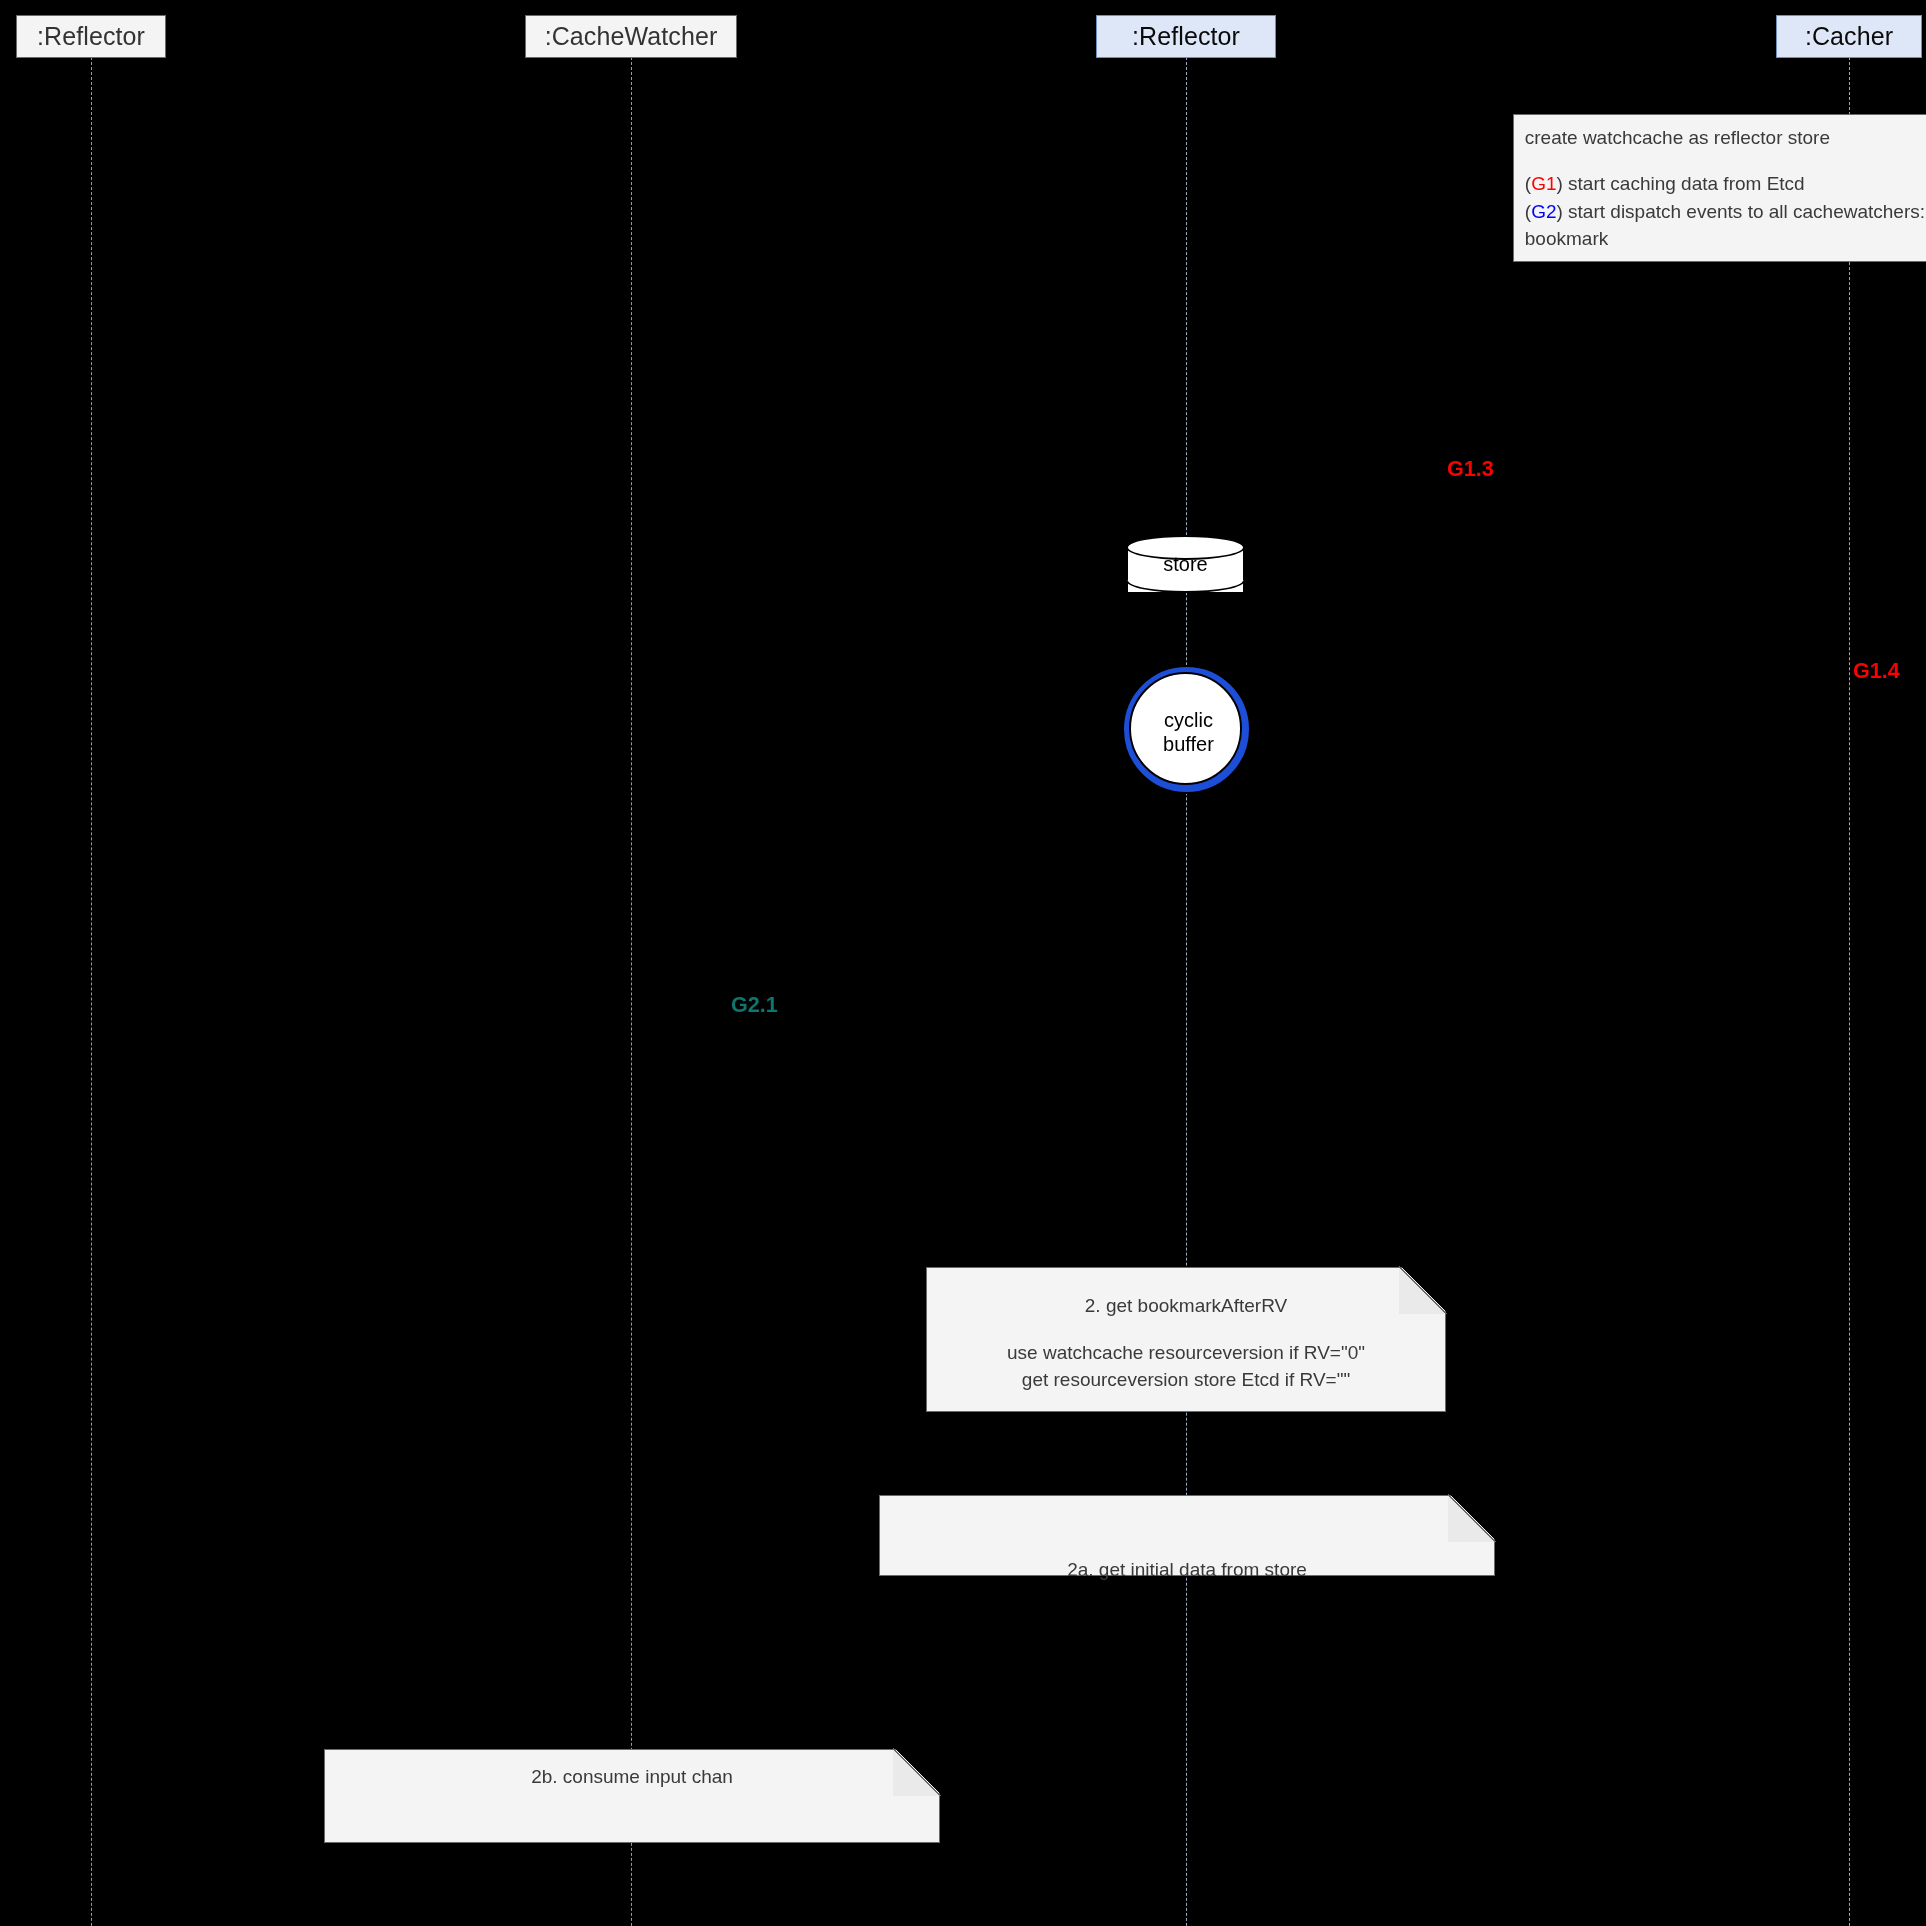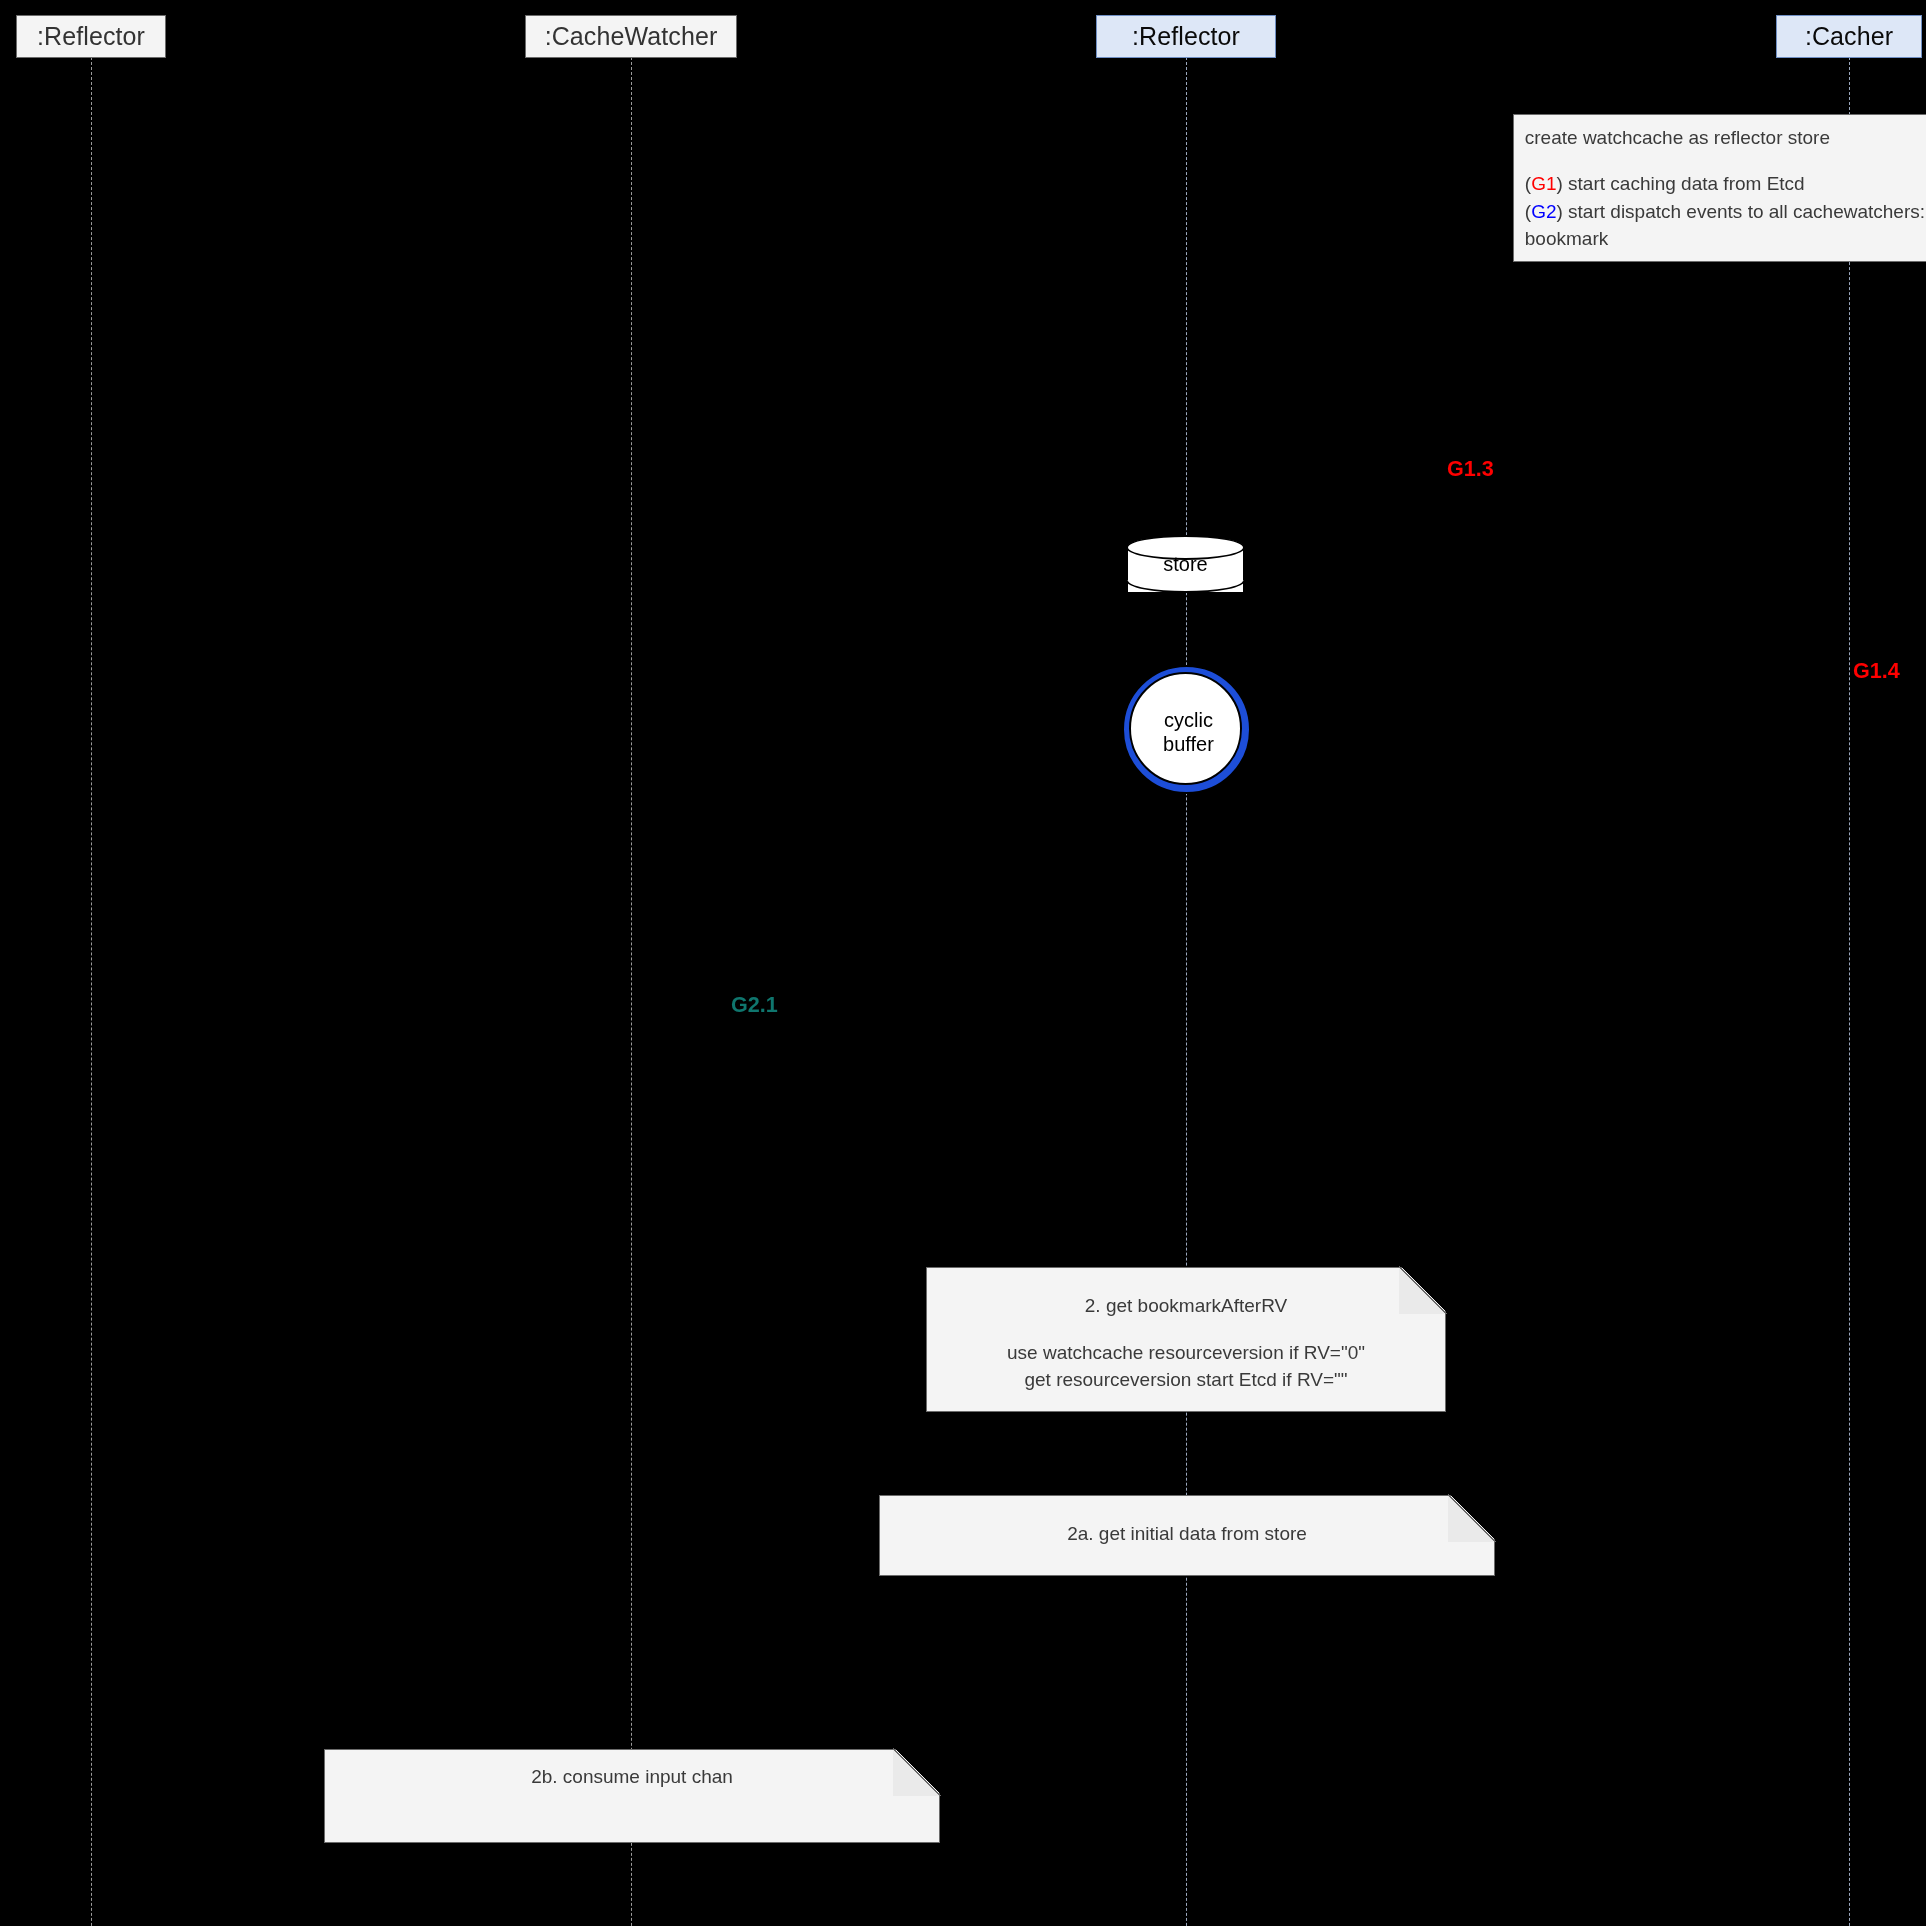--- a/index.html
+++ b/index.html
@@ -216,28 +216,28 @@
     </div>
   </div>
 
   <div class="note" style="left:926px;top:1267px;width:520px;height:145px;">
     <div class="fold-mask"></div>
     <div class="fold-tri"></div>
     <div class="note-inner" style="padding-top:24px;">
       <div class="note-line note-title">2. get bookmarkAfterRV</div>
       <span class="spacer"></span>
       <div class="note-line note-body">use watchcache resourceversion if RV="0"</div>
-      <div class="note-line note-body">get resourceversion start Etcd if RV=""</div>
+      <div class="note-line note-body">get resourceversion store Etcd if RV=""</div>
     </div>
   </div>
 
   <div class="note" style="left:879px;top:1495px;width:616px;height:81px;">
     <div class="fold-mask"></div>
     <div class="fold-tri"></div>
-    <div class="note-inner" style="padding-top:24px;">
+    <div class="note-inner" style="padding-top:24px;margin-top:36px;">
       <div class="note-line note-title">2a. get initial data from store</div>
     </div>
   </div>
 
   <div class="note" style="left:324px;top:1749px;width:616px;height:94px;">
     <div class="fold-mask"></div>
     <div class="fold-tri"></div>
     <div class="note-inner" style="padding-top:13px;">
       <div class="note-line note-title">2b. consume input chan</div>
     </div>

